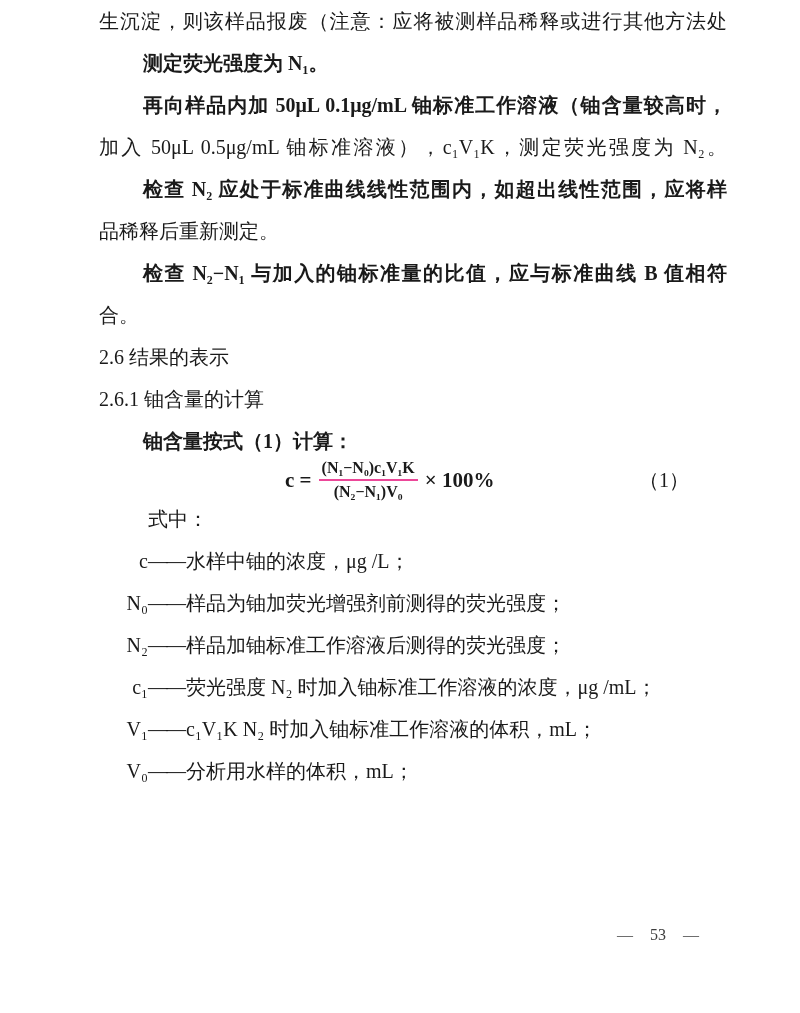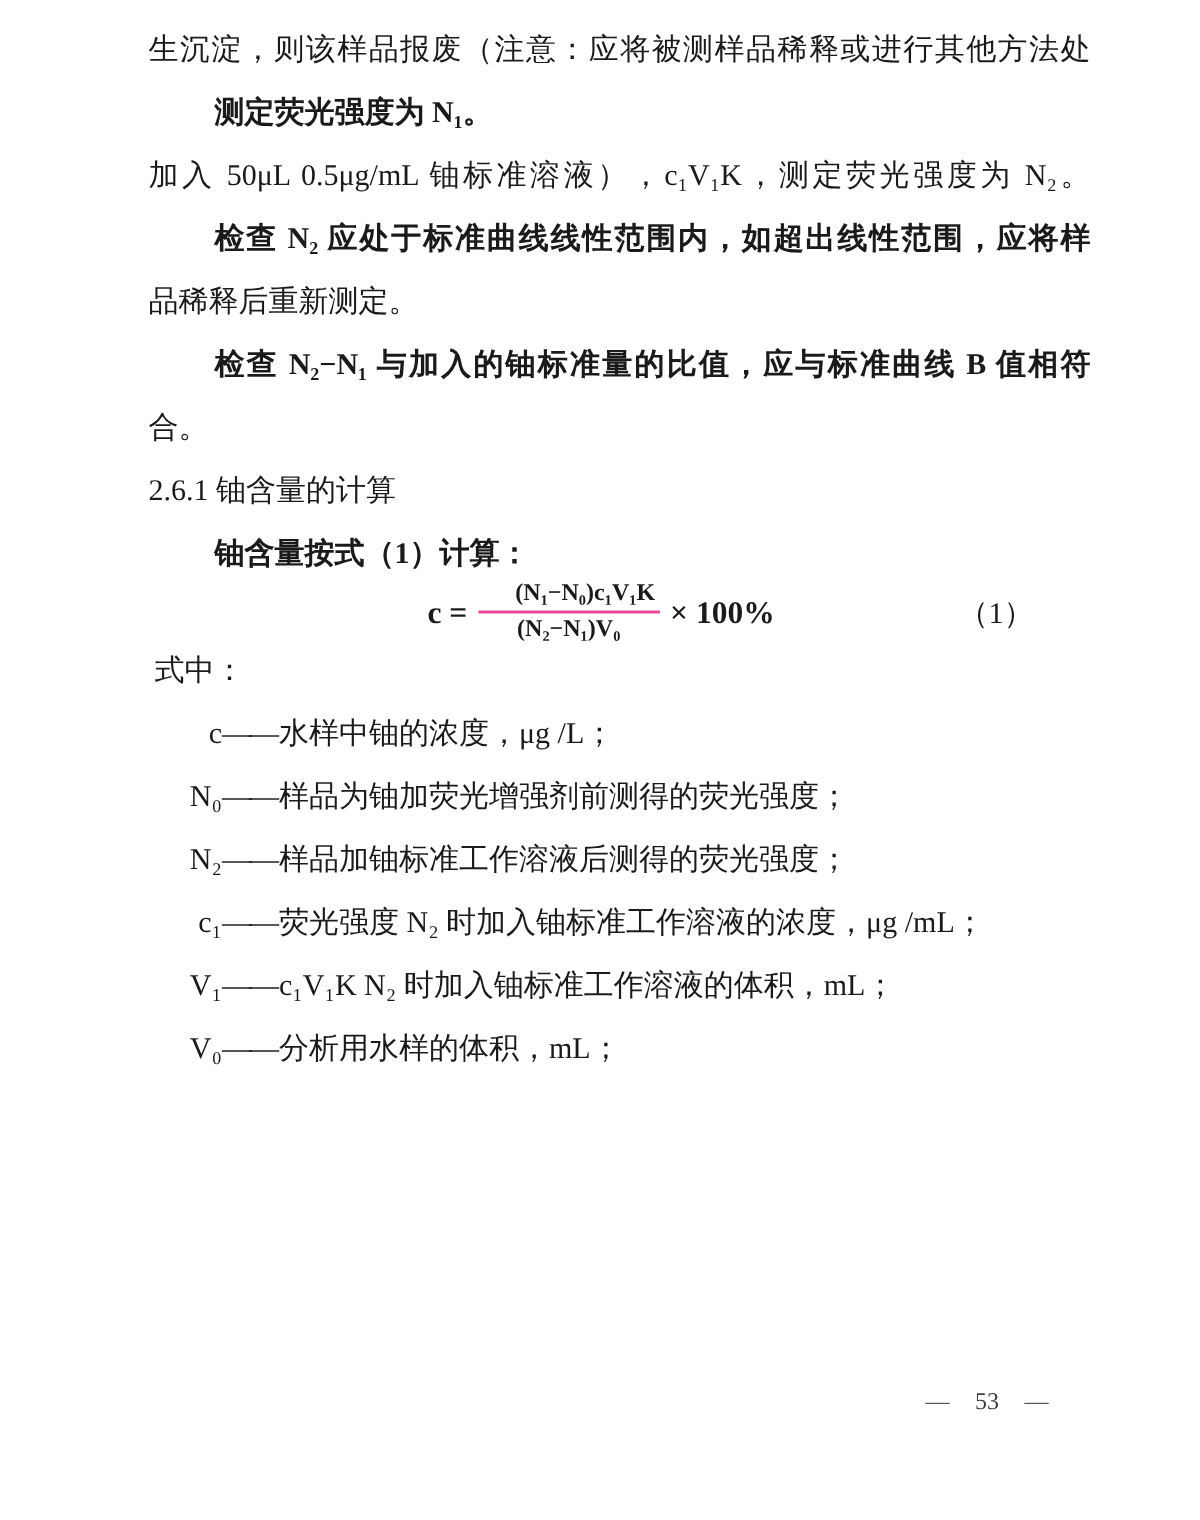--- a/index.html
+++ b/index.html
@@ -12,35 +12,35 @@
     width: 800px;
     height: 1013px;
     background: #ffffff;
     font-family: "Liberation Serif", "DejaVu Serif", serif;
     color: #1a1a1a;
     overflow: hidden;
   }
   .content {
     position: absolute;
     left: 99px;
-    top: 12px;
+    top: 0;
     width: 628px;
     font-size: 20px;
   }
   .line {
     height: 42px;
     line-height: 42px;
     overflow: hidden;
   }
   .indent { text-indent: 44px; font-weight: bold; }
   .justify {
     text-align: justify;
     text-align-last: justify;
   }
-  .where { padding-left: 4px; }
+  .where { padding-left: 4px; margin-left: 45px; }
 
   
   .formula-row {
     height: 36px;
     display: flex;
     align-items: center;
     overflow: visible;
   }
   .formula {
     margin-left: 186px;
@@ -51,21 +51,21 @@
     font-size: 21px;
     line-height: 1;
   }
   .frac {
     display: inline-flex;
     flex-direction: column;
     text-align: center;
     font-size: 16px;
     line-height: 1.15;
   }
-  .frac .num { padding: 0 3px 2px 3px; margin-left: 22px; }
+  .frac .num { padding: 0 3px 2px 3px; }
   .frac .den { border-top: 2px solid #ec4899; padding: 2px 3px 0 3px; }
   .eq-number {
     margin-left: auto;
     margin-right: 38px;
     font-size: 20px;
     font-weight: normal;
   }
 
   
   .def-line {
@@ -101,26 +101,28 @@
   .footer .dash { color: #555; }
 </style>
 </head>
 <body>
 
 <div class="page">
   <div class="content">
 
     <div class="line justify">生沉淀，则该样品报废（注意：应将被测样品稀释或进行其他方法处</div>
     <div class="line indent">测定荧光强度为 N₁。</div>
+    <div class="line indent justify">再向样品内加 50μL 0.1μg/mL 铀标准工作溶液（铀含量较高时，</div>
     <div class="line justify">加入 50μL 0.5μg/mL 铀标准溶液），c₁V₁K，测定荧光强度为 N₂。</div>
     <div class="line indent justify">检查 N₂ 应处于标准曲线线性范围内，如超出线性范围，应将样</div>
     <div class="line">品稀释后重新测定。</div>
     <div class="line indent justify">检查 N₂−N₁ 与加入的铀标准量的比值，应与标准曲线 B 值相符</div>
     <div class="line">合。</div>
 
+    <div class="line">2.6 结果的表示</div>
     <div class="line">2.6.1 铀含量的计算</div>
     <div class="line indent">铀含量按式（1）计算：</div>
 
     <div class="formula-row">
       <span class="formula">
         <span>c =</span>
         <span class="frac">
           <span class="num">(N₁−N₀)c₁V₁K</span>
           <span class="den">(N₂−N₁)V₀</span>
         </span>

